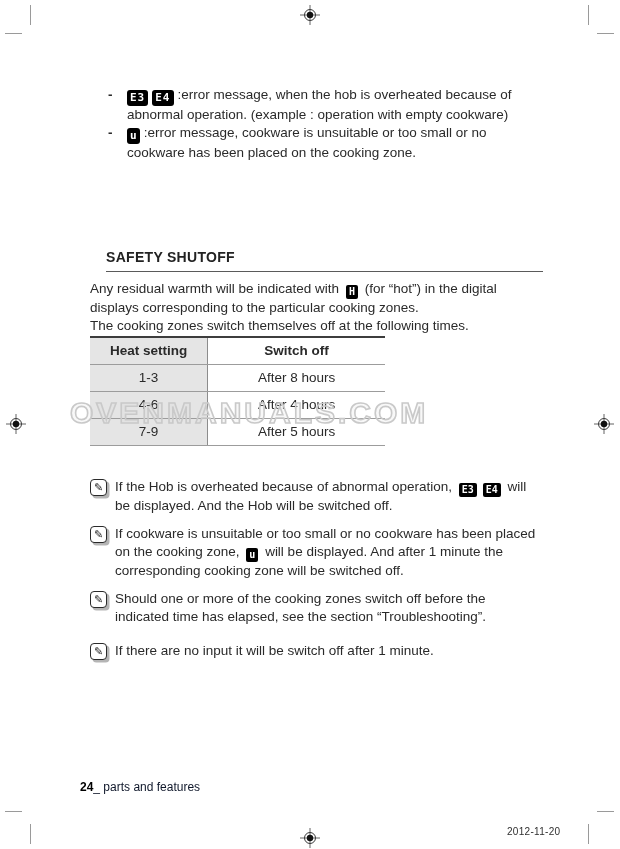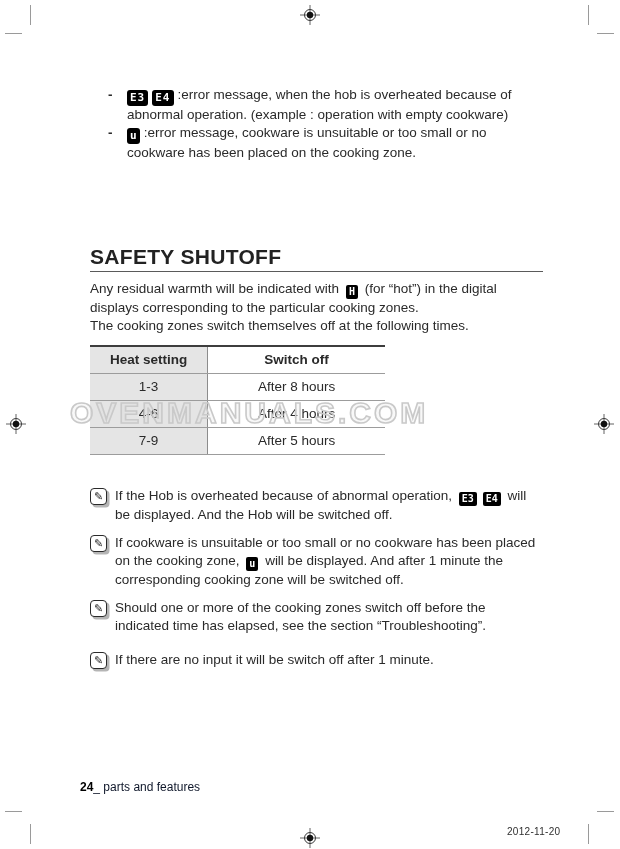--- a/index.html
+++ b/index.html
@@ -29,29 +29,29 @@
   .seg {
     display:inline-block; background:#000000; color:#fff;
     font-family:"DejaVu Sans Mono",monospace; font-weight:bold;
     border-radius:3px; vertical-align:-2px; text-align:center;
   }
   .seg.lg { font-size:11px; line-height:14px; padding:1px 3px; letter-spacing:1px; margin-right:4px; }
   .seg.sm { font-size:10px; line-height:12px; padding:1px 3px; border-radius:2px; margin:0 3px; }
 
   
   .sec-title {
-    margin:86px 0 0 0; font-size:21px; font-weight:bold; letter-spacing:0.3px;
+    margin:86px 0 0 16px; font-size:14px; font-weight:bold; letter-spacing:0.3px;
     padding-bottom:5px; border-bottom:1.5px solid #5a5a5a; color:#222;
   }
   .sec-body { margin-top:8px; }
   .sec-body p { margin:0; }
 
   
   table.shutoff {
-    border-collapse:collapse; margin-top:10px; width:295px;
+    border-collapse:collapse; margin-top:1px; width:295px;
     border-top:2px solid #3d3d3d; border-bottom:1px solid #8c8c8c;
     font-size:13.5px;
   }
   table.shutoff th, table.shutoff td {
     text-align:center; padding:3px 4px; height:20px;
     border-bottom:1px solid #9c9c9c;
   }
   table.shutoff th { font-weight:bold; }
   table.shutoff .col-heat { width:115px; background:#e5e5e5; border-right:1px solid #8c8c8c; }
   table.shutoff .col-switch { width:180px; background:#ffffff; }

